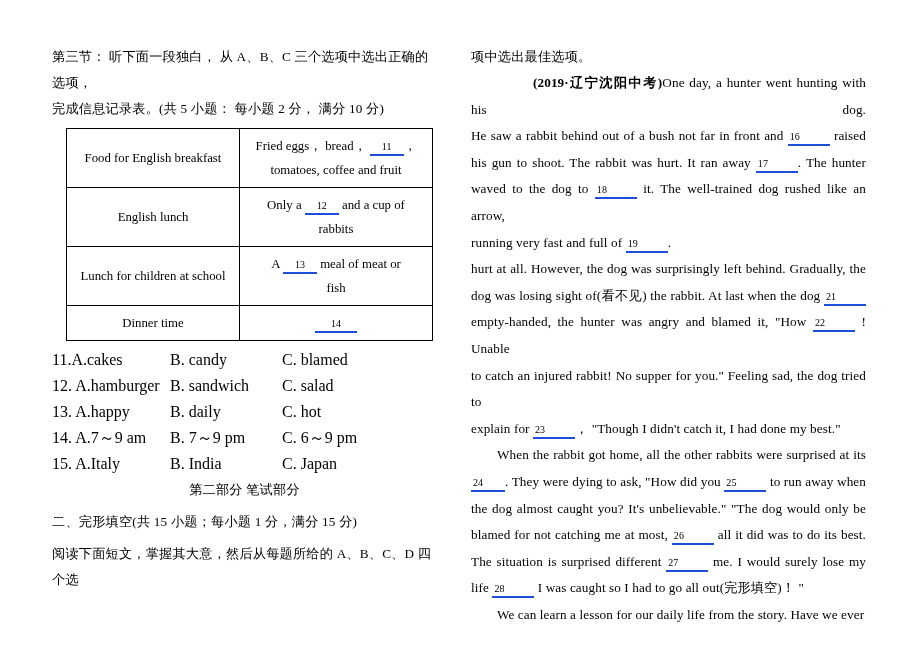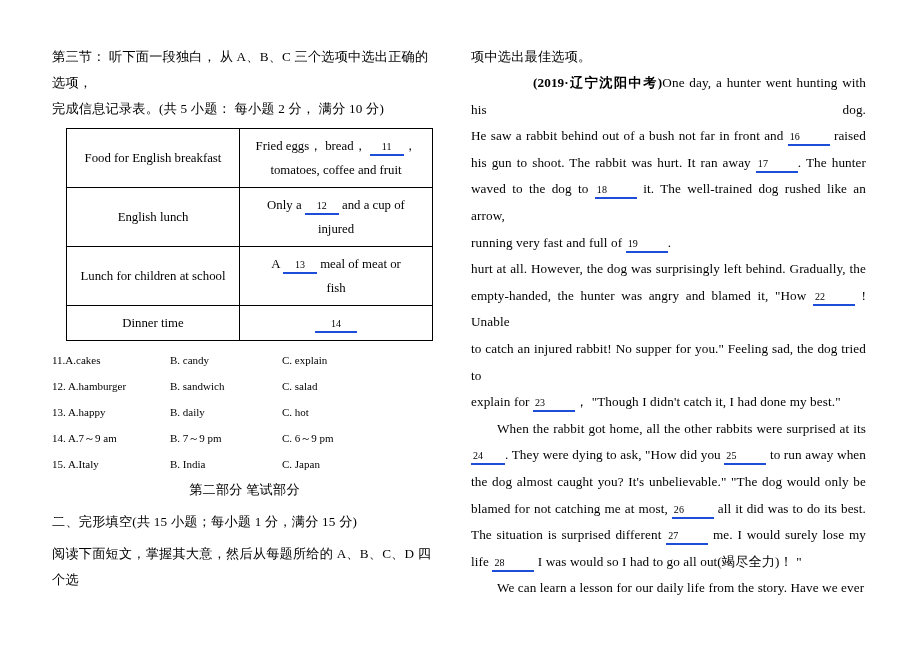--- a/index.html
+++ b/index.html
@@ -69,21 +69,21 @@
     border: 1px solid #000;
     font-size: 12.8px;
     line-height: 24px;
     padding: 5px 6px;
     text-align: center;
     vertical-align: middle;
   }
   td.cell-left { width: 160px; }
   td.cell-right { width: 180px; }
   .opts {
-    font-size: 11px;
+    font-size: 16px;
     line-height: 26px;
     display: flex;
   }
   .opts .o1 { width: 118px; }
   .opts .o2 { width: 112px; }
   .opts .o3 { width: 110px; }
   .center {
     text-align: center;
   }
   .spacer-6 { height: 6px; }
@@ -121,21 +121,21 @@
             <span class="blank b-sm">11</span><span>，</span>
             <div>tomatoes, coffee and fruit</div>
           </td>
         </tr>
         <tr>
           <td class="cell-left">English lunch</td>
           <td class="cell-right">
             <span>Only a</span>
             <span class="blank b-sm">12</span>
             <span>and a cup of</span>
-            <div>injured</div>
+            <div>rabbits</div>
           </td>
         </tr>
         <tr>
           <td class="cell-left">Lunch for children at school</td>
           <td class="cell-right">
             <span>A</span>
             <span class="blank b-sm">13</span>
             <span>meal of meat or</span>
             <div>fish</div>
           </td>
@@ -145,21 +145,21 @@
           <td class="cell-right">
             <span class="blank b-md">14</span>
           </td>
         </tr>
       </tbody>
         </table>
 
       <div class="opts">
         <span class="o1"><span>11.</span><span>A.cakes</span></span>
         <span class="o2">B.  candy</span>
-        <span class="o3">C.  explain</span>
+        <span class="o3">C.  blamed</span>
       </div>
       <div class="opts">
         <span class="o1"><span>12.</span> <span>A.hamburger</span></span>
         <span class="o2">B.  sandwich</span>
         <span class="o3">C.  salad</span>
       </div>
       <div class="opts">
         <span class="o1"><span>13.</span> <span>A.happy</span></span>
         <span class="o2">B.  daily</span>
         <span class="o3">C.  hot</span>
@@ -185,28 +185,29 @@
     <div class="col col-right">
       <p class="line cn">项中选出最佳选项。</p>
 
       <p class="rtext indent"><span class="bold">(2019·辽宁沈阳中考)</span><span>One day, a hunter went hunting with his dog.</span></p>
       <p class="rtext"><span>He saw a rabbit behind out of a bush not far in front and</span> <span class="blank b-md">16</span> <span>raised</span></p>
       <p class="rtext"><span>his gun to shoot. The rabbit was hurt. It ran away</span> <span class="blank b-md">17</span><span>. The hunter</span></p>
       <p class="rtext"><span>waved to the dog to</span> <span class="blank b-md">18</span> <span>it. The well-trained dog rushed like an arrow,</span></p>
       <p class="rtext rtext-last"><span>running very fast and full of</span> <span class="blank b-md">19</span><span>.</span></p>
 
       <p class="rtext">hurt at all. However, the dog was surprisingly left behind. Gradually, the</p>
+      <p class="rtext"><span>dog was losing sight of(看不见) the rabbit. At last when the dog</span> <span class="blank b-md">21</span></p>
       <p class="rtext"><span>empty-handed, the hunter was angry and blamed it, "How</span> <span class="blank b-md">22</span> <span>!   Unable</span></p>
       <p class="rtext">to catch an injured rabbit! No supper for you." Feeling sad, the dog tried to</p>
       <p class="rtext rtext-last"><span>explain for</span> <span class="blank b-md">23</span><span>，   "Though I didn't catch it, I had done my best."</span></p>
 
       <p class="rtext indent">When the rabbit got home, all the other rabbits were surprised at its</p>
       <p class="rtext"><span class="blank b-sm">24</span><span>. They were dying to ask, "How did you</span> <span class="blank b-md">25</span> <span>to run away when</span></p>
       <p class="rtext">the dog almost caught you? It's unbelievable." "The dog would only be</p>
       <p class="rtext"><span>blamed for not catching me at most,</span> <span class="blank b-md">26</span> <span>all it did was to do its best.</span></p>
       <p class="rtext"><span>The situation is surprised different</span> <span class="blank b-md">27</span> <span>me. I would surely lose my</span></p>
-      <p class="rtext rtext-last"><span>life</span> <span class="blank b-md">28</span> <span>I was would so I had to go all out(竭尽全力)！  "</span></p>
+      <p class="rtext rtext-last"><span>life</span> <span class="blank b-md">28</span> <span>I was caught so I had to go all out(完形填空)！  "</span></p>
 
       <p class="rtext indent rtext-last">We can learn a lesson for our daily life from the story. Have we ever</p>
     </div>
 
   </div>
 </div>
 
 </body></html>

